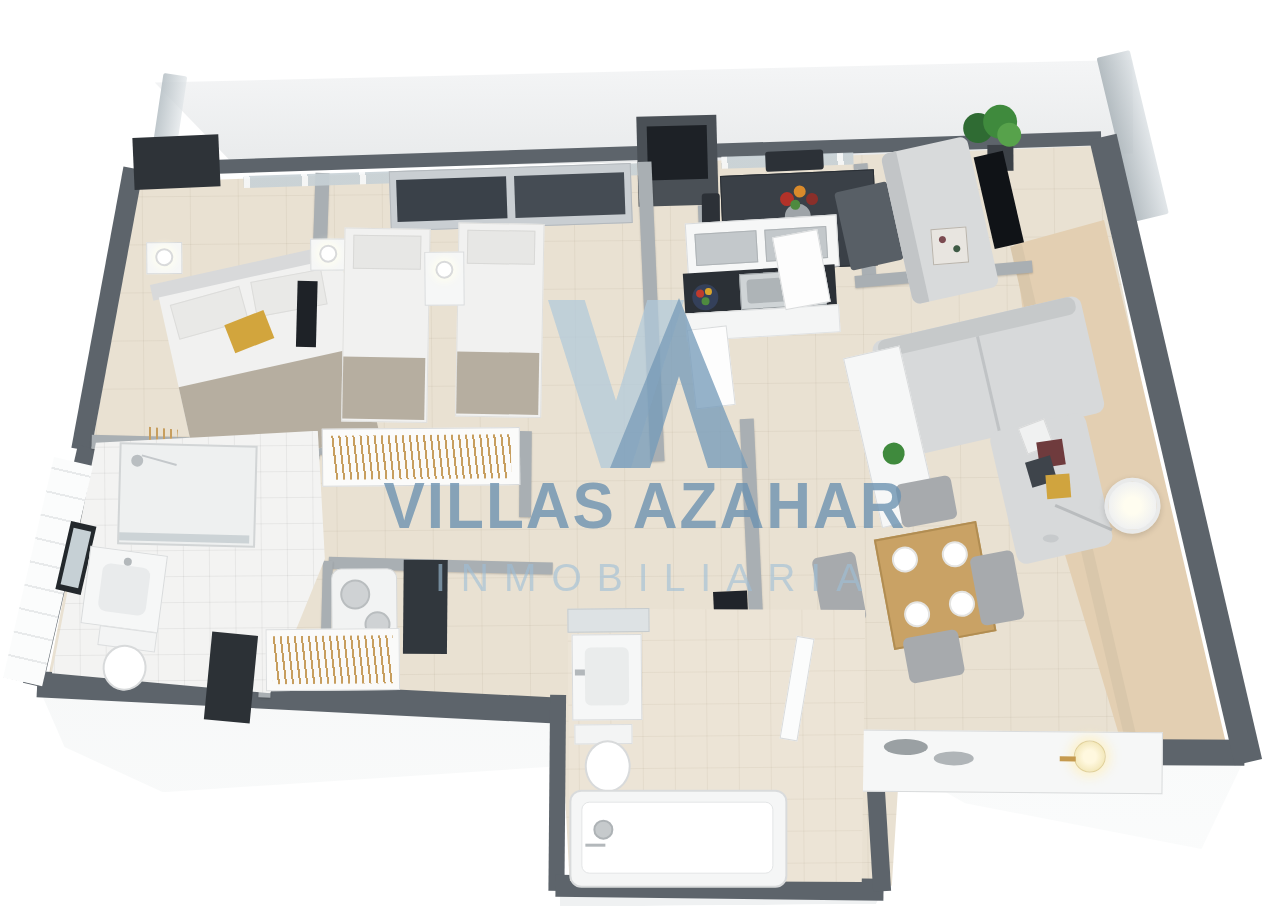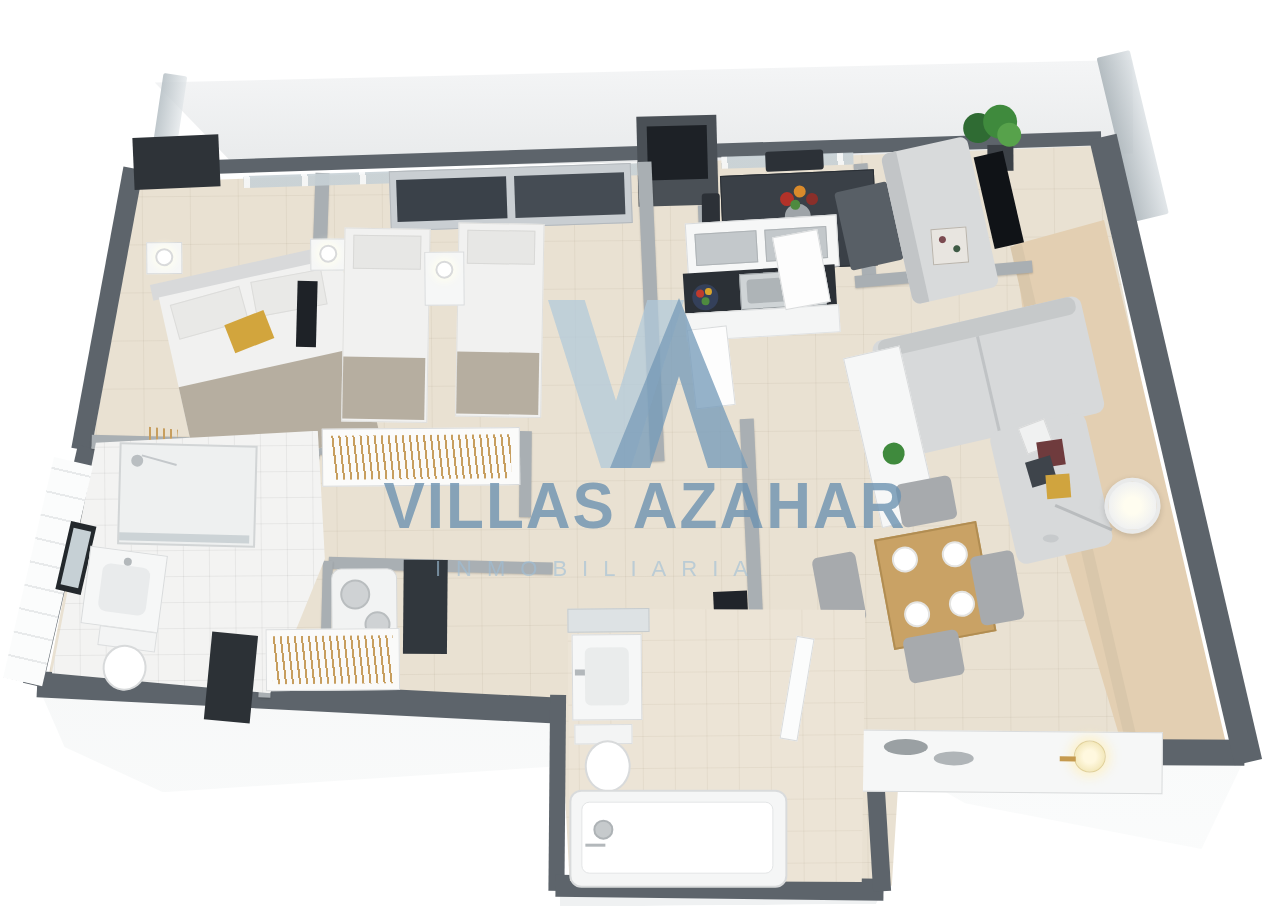--- a/index.html
+++ b/index.html
@@ -20,21 +20,21 @@
     background-image:linear-gradient(rgba(120,100,70,.07) 1px,transparent 1px),
                      linear-gradient(90deg,rgba(120,100,70,.07) 1px,transparent 1px);
     background-size:32px 32px;}
   .white-box{background:#f6f7f7;border:1px solid #d9dbdc;}
   .lamp{position:absolute;width:14px;height:14px;border-radius:50%;background:#ffffff;border:2px solid #d9dadb;box-shadow:0 0 8px 3px rgba(255,255,240,.9);}
   .hangers{background:repeating-linear-gradient(84deg,transparent 0 5px,#c79e5e 5px 7px);}
   .wm-title{position:absolute;left:345px;top:470px;width:600px;text-align:center;
     font-size:62px;font-weight:700;letter-spacing:2px;color:rgba(109,146,176,.8);
     transform:scaleY(1.06);white-space:nowrap;}
   .wm-sub{position:absolute;left:420px;top:556px;width:450px;text-align:left;
-    font-size:22px;font-weight:400;letter-spacing:15px;text-indent:15px;
+    font-size:39px;font-weight:400;letter-spacing:15px;text-indent:15px;
     color:rgba(158,191,214,.62);white-space:nowrap;}
 </style>
 </head>
 <body>
 
 <div id="scene">
  <div id="plan">
 
   <div class="abs" style="left:158px;top:64px;width:978px;height:102px;
               clip-path:polygon(0 14%,100% 0,100% 92%,8.5% 100%);

